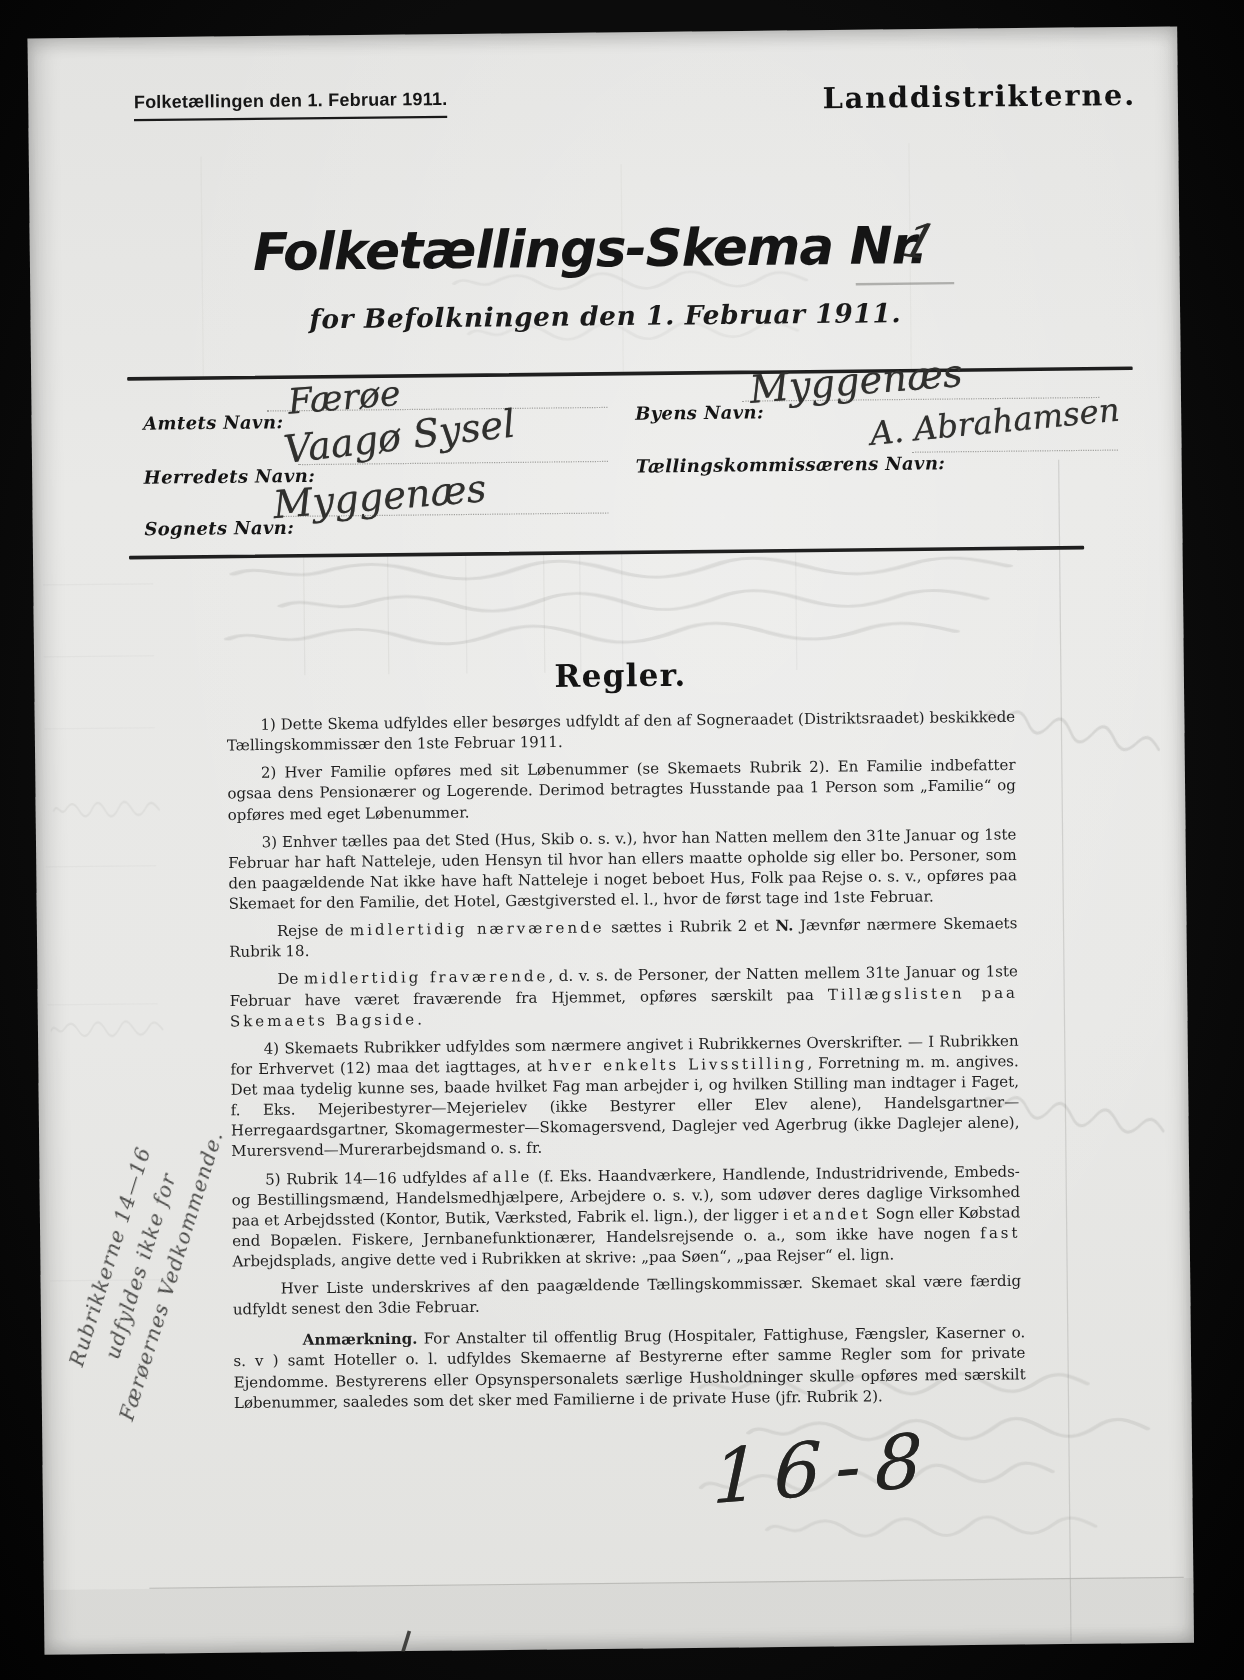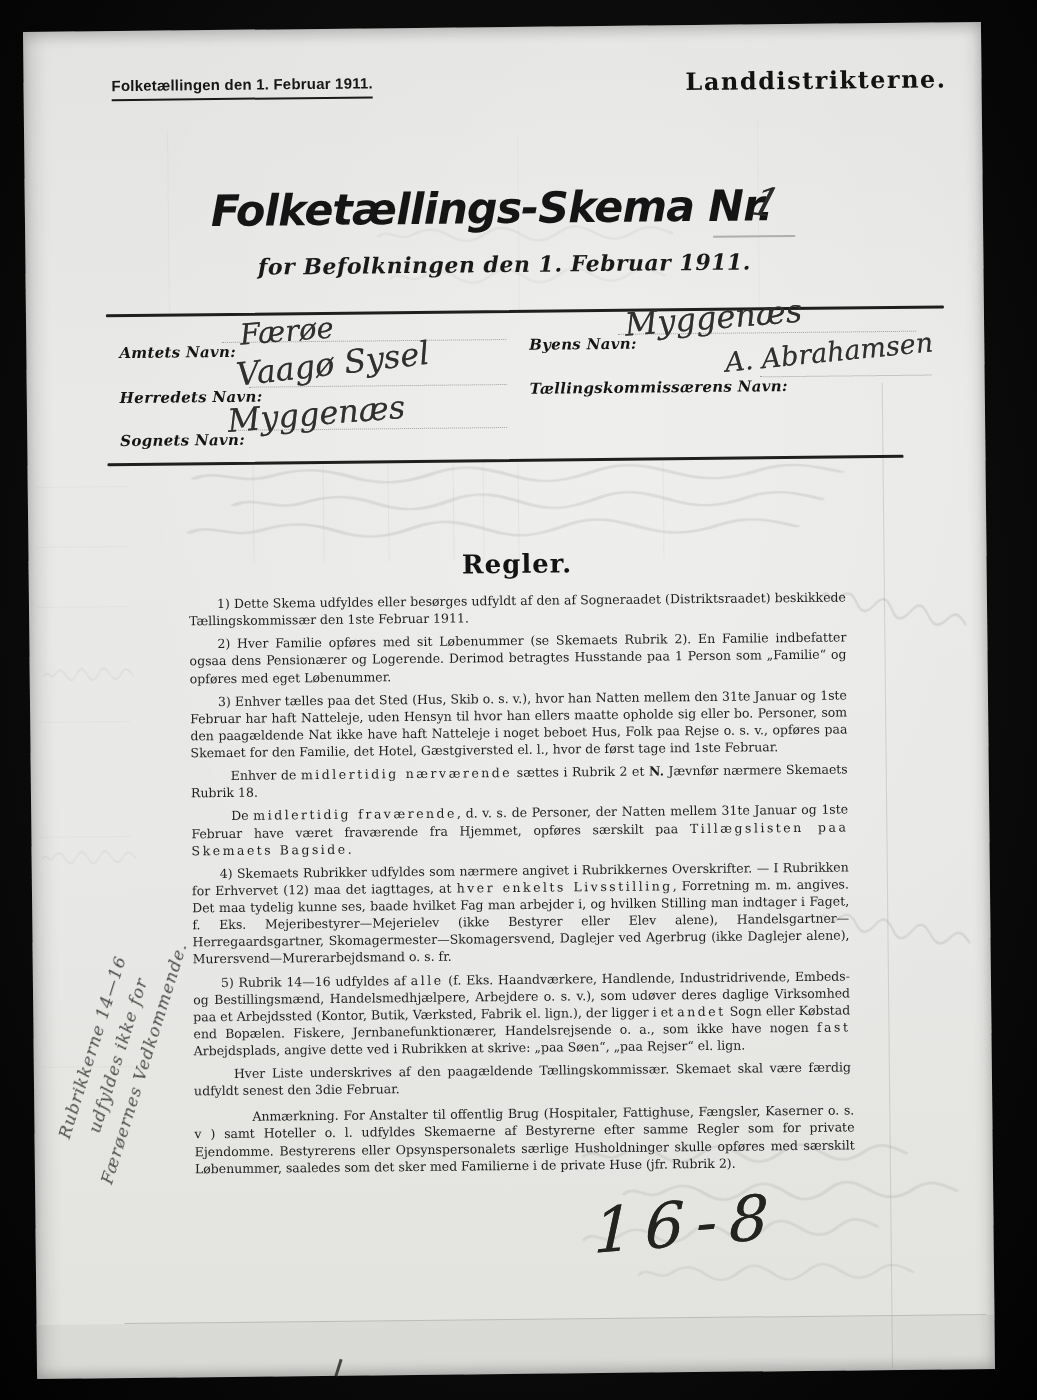--- a/index.html
+++ b/index.html
@@ -55,21 +55,21 @@
     font-family:"DejaVu Serif", serif;font-size:12.5px;line-height:1.37;color:#1f1f1f;
   }
   .rules p.sub{text-indent:40px;}
   .sp{letter-spacing:2.5px;}
   .b{font-weight:bold;}
   .note{position:absolute;left:160px;top:1078px;width:660px;}
   .note p{
     margin:0;text-align:justify;text-indent:58px;
     font-family:"DejaVu Serif", serif;font-size:12.5px;line-height:1.38;color:#202020;
   }
-  .note .nb{font-weight:normal;}
+  .note .nb{font-weight:bold;}
   .margin-note{
     position:absolute;left:-68px;top:982px;width:310px;height:86px;
     transform:rotate(-72deg);text-align:center;
     font-family:"DejaVu Serif", serif;font-style:italic;font-size:17px;
     color:#4d4d4b;letter-spacing:1px;line-height:27px;filter:blur(0.3px);white-space:nowrap;
   }
   .bottom-num{
     position:absolute;left:558px;top:1162px;
     font-family:"DejaVu Serif", serif;font-style:italic;font-size:62px;
     letter-spacing:12px;color:#232321;transform:rotate(-4deg) skewX(-6deg);
@@ -216,21 +216,21 @@
   <div class="fline" style="left:733px;top:352px;width:172px;"></div>
   <div class="hand" style="left:700px;top:322px;font-size:27px;transform:rotate(-5deg);">A. Abrahamsen</div>
 
   <div class="rule" style="left:80px;top:432px;width:796px;"></div>
 
   <div class="rules">
     <div class="regler-h">Regler.</div>
     <p>1) Dette Skema udfyldes eller besørges udfyldt af den af Sogneraadet (Distriktsraadet) beskikkede Tællingskommissær den 1ste Februar 1911.</p>
     <p>2) Hver Familie opføres med sit Løbenummer (se Skemaets Rubrik 2). En Familie indbefatter ogsaa dens Pensionærer og Logerende. Derimod betragtes Husstande paa 1 Person som „Familie“ og opføres med eget Løbenummer.</p>
     <p>3) Enhver tælles paa det Sted (Hus, Skib o. s. v.), hvor han Natten mellem den 31te Januar og 1ste Februar har haft Natteleje, uden Hensyn til hvor han ellers maatte opholde sig eller bo. Personer, som den paagældende Nat ikke have haft Natteleje i noget beboet Hus, Folk paa Rejse o. s. v., opføres paa Skemaet for den Familie, det Hotel, Gæstgiversted el. l., hvor de først tage ind 1ste Februar.</p>
-    <p class="sub"><span>Enhver de </span><span class="sp">midlertidig nærværende</span><span> sættes i Rubrik 2 et </span><span class="b">N.</span><span> Jævnfør nærmere Skemaets Rubrik 18.</span></p>
+    <p class="sub"><span>Rejse de </span><span class="sp">midlertidig nærværende</span><span> sættes i Rubrik 2 et </span><span class="b">N.</span><span> Jævnfør nærmere Skemaets Rubrik 18.</span></p>
     <p class="sub"><span>De </span><span class="sp">midlertidig fraværende</span><span>, d. v. s. de Personer, der Natten mellem 31te Januar og 1ste Februar have været fraværende fra Hjemmet, opføres særskilt paa </span><span class="sp">Tillægslisten paa Skemaets Bagside.</span></p>
     <p><span>4) Skemaets Rubrikker udfyldes som nærmere angivet i Rubrikkernes Overskrifter. — I Rubrikken for Erhvervet (12) maa det iagttages, at </span><span class="sp">hver enkelts Livsstilling</span><span>, Forretning m. m. angives. Det maa tydelig kunne ses, baade hvilket Fag man arbejder i, og hvilken Stilling man indtager i Faget, f. Eks. Mejeribestyrer—Mejerielev (ikke Bestyrer eller Elev alene), Handelsgartner—Herregaardsgartner, Skomagermester—Skomagersvend, Daglejer ved Agerbrug (ikke Daglejer alene), Murersvend—Murerarbejdsmand o. s. fr.</span></p>
     <p><span>5) Rubrik 14—16 udfyldes af </span><span class="sp">alle</span><span> (f. Eks. Haandværkere, Handlende, Industridrivende, Embeds- og Bestillingsmænd, Handelsmedhjælpere, Arbejdere o. s. v.), som udøver deres daglige Virksomhed paa et Arbejdssted (Kontor, Butik, Værksted, Fabrik el. lign.), der ligger i et </span><span class="sp">andet</span><span> Sogn eller Købstad end Bopælen. Fiskere, Jernbanefunktionærer, Handelsrejsende o. a., som ikke have nogen </span><span class="sp">fast</span><span> Arbejdsplads, angive dette ved i Rubrikken at skrive: „paa Søen“, „paa Rejser“ el. lign.</span></p>
     <p class="sub">Hver Liste underskrives af den paagældende Tællingskommissær. Skemaet skal være færdig udfyldt senest den 3die Februar.</p>
   </div>
 
   <div class="note">
     <p><span class="nb">Anmærkning.</span><span> For Anstalter til offentlig Brug (Hospitaler, Fattighuse, Fængsler, Kaserner o. s. v ) samt Hoteller o. l. udfyldes Skemaerne af Bestyrerne efter samme Regler som for private Ejendomme. Bestyrerens eller Opsynspersonalets særlige Husholdninger skulle opføres med særskilt Løbenummer, saaledes som det sker med Familierne i de private Huse (jfr. Rubrik 2).</span></p>
   </div>
 

